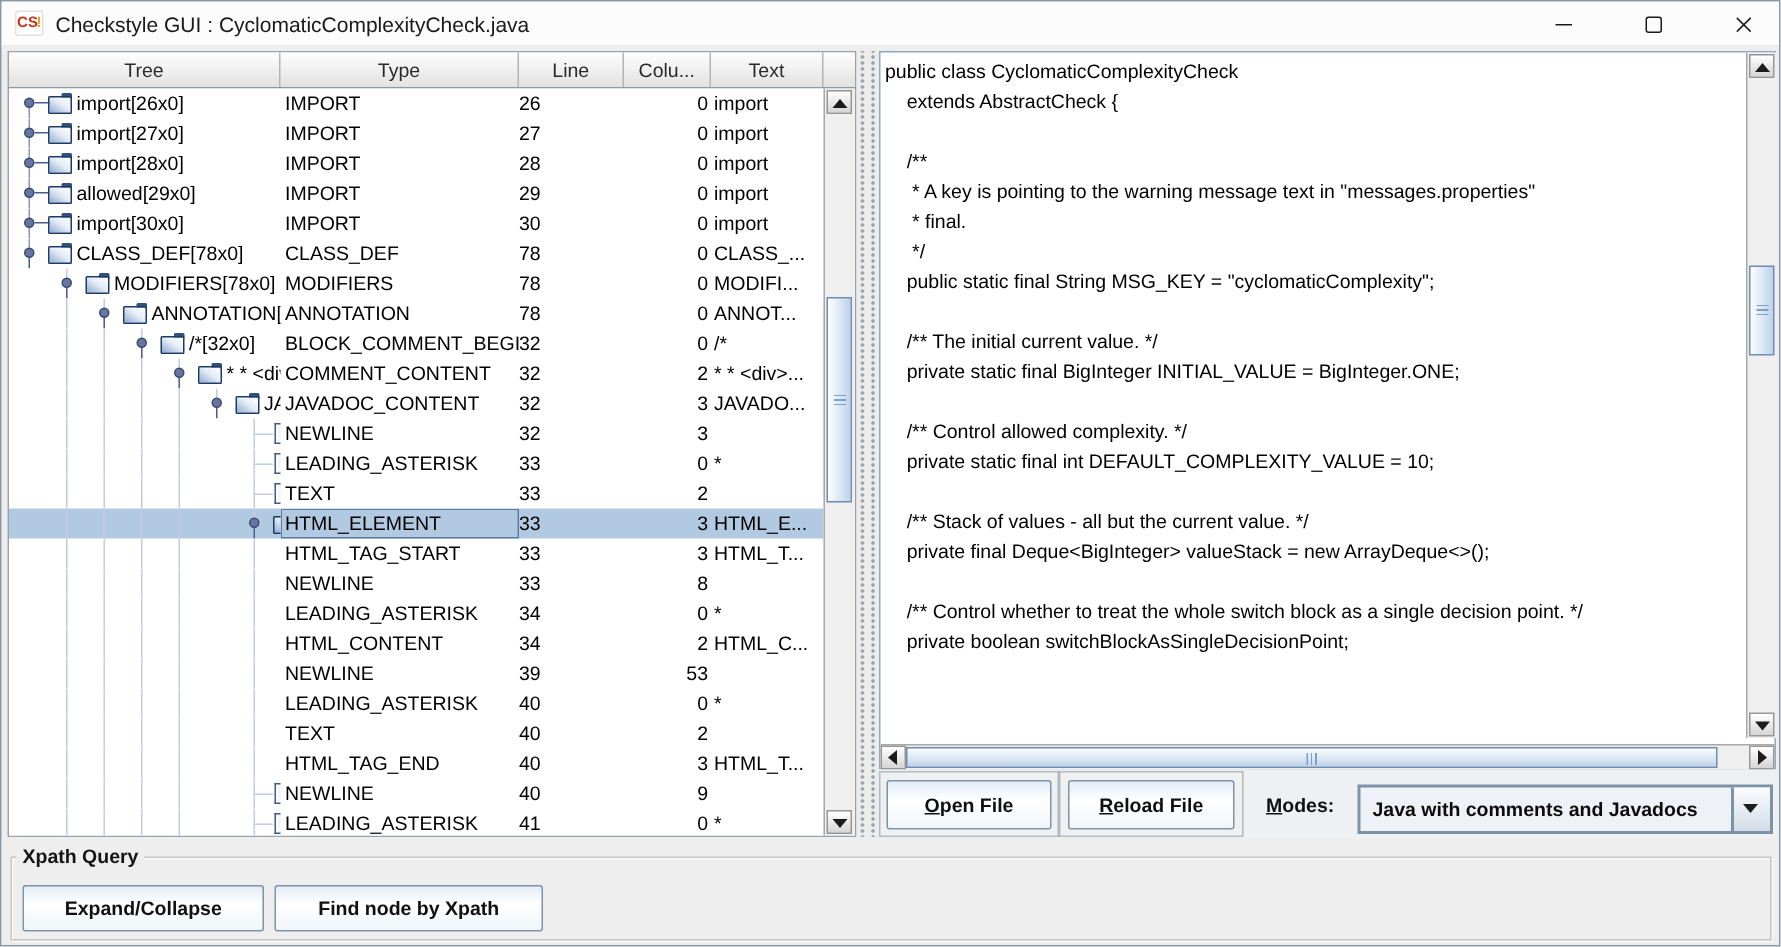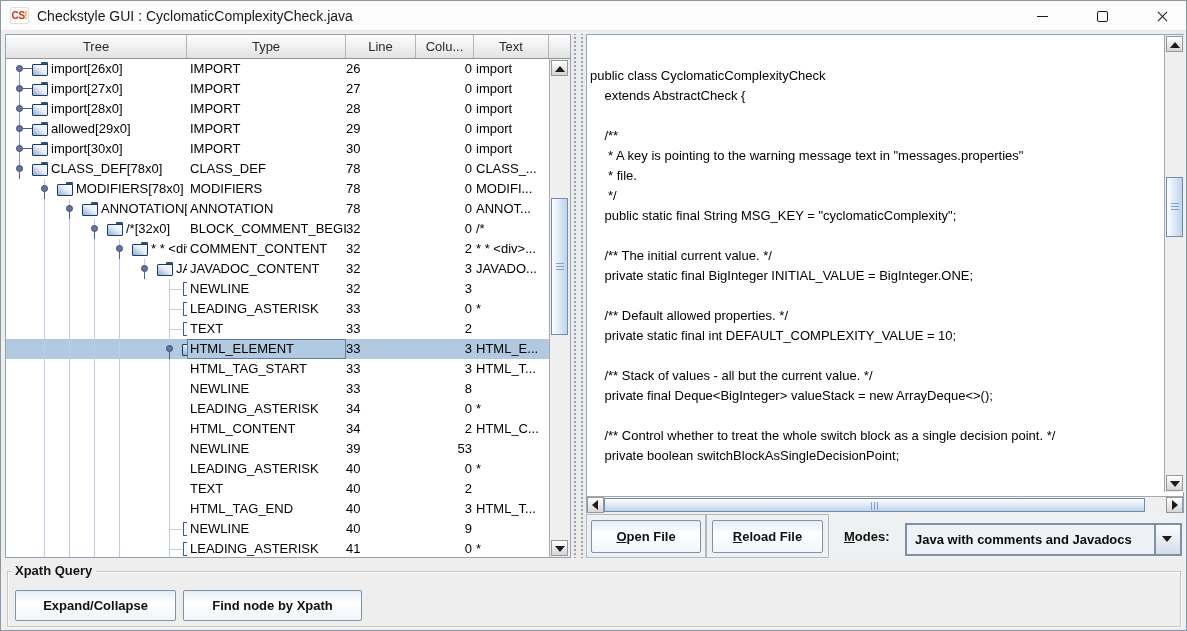--- a/index.html
+++ b/index.html
@@ -85,21 +85,21 @@
 
   
   .splitter { position:absolute; left:570px; top:33px; width:15px; height:524px; background:#ececec;
               background-image:radial-gradient(circle at 2px 2px,#99a3ad 1px,transparent 1.3px);
               background-size:7px 4px; background-position:2px 2px; }
 
   
   .code-panel { position:absolute; left:585px; top:33px; width:598px; height:479px; background:#ffffff;
                 border:1px solid #8fa7bf; }
   .code-text { position:absolute; left:0; top:0; width:577px; height:462px; overflow:hidden;
-               padding:3px 0 0 3px;margin-top:28px; }
+               padding:3px 0 0 3px; }
   .codeline { font-size:13px; line-height:20px; white-space:pre; color:#000; }
   .code-vscroll { left:577px; top:0; width:20px; height:457px; border-left:1px solid #a8a8a8; }
   .code-hscroll { left:0; top:461px; width:596px; height:17px; border-top:1px solid #a8a8a8; }
 
   
   .controls { position:absolute; left:585px; top:512px; width:602px; height:46px; background:#eef0f2; }
   .ctrl-cell { position:absolute; top:1px; height:44px; border:1px solid #b2bac2; }
   .cell-open { left:0; width:120px; } .cell-reload { left:120px; width:123px; }
   .jbtn { position:absolute; display:flex; align-items:center; justify-content:center; font-weight:bold;
           font-size:13px; color:#101010; border:1px solid #7f94a8; border-radius:2px;
@@ -522,28 +522,28 @@
 
   <div class="splitter"></div>
 
   <div class="code-panel">
     <div class="code-text">
         <div class="codeline">public class CyclomaticComplexityCheck</div>
         <div class="codeline">    extends AbstractCheck {</div>
         <div class="codeline"> </div>
         <div class="codeline">    /**</div>
         <div class="codeline">     * A key is pointing to the warning message text in "messages.properties"</div>
-        <div class="codeline">     * file.</div>
+        <div class="codeline">     * final.</div>
         <div class="codeline">     */</div>
         <div class="codeline">    public static final String MSG_KEY = "cyclomaticComplexity";</div>
         <div class="codeline"> </div>
         <div class="codeline">    /** The initial current value. */</div>
         <div class="codeline">    private static final BigInteger INITIAL_VALUE = BigInteger.ONE;</div>
         <div class="codeline"> </div>
-        <div class="codeline">    /** Default allowed properties. */</div>
+        <div class="codeline">    /** Control allowed complexity. */</div>
         <div class="codeline">    private static final int DEFAULT_COMPLEXITY_VALUE = 10;</div>
         <div class="codeline"> </div>
         <div class="codeline">    /** Stack of values - all but the current value. */</div>
         <div class="codeline">    private final Deque&lt;BigInteger&gt; valueStack = new ArrayDeque&lt;&gt;();</div>
         <div class="codeline"> </div>
         <div class="codeline">    /** Control whether to treat the whole switch block as a single decision point. */</div>
         <div class="codeline">    private boolean switchBlockAsSingleDecisionPoint;</div>
         <div class="codeline"> </div>
       </div>
     <div class="sb code-vscroll">

